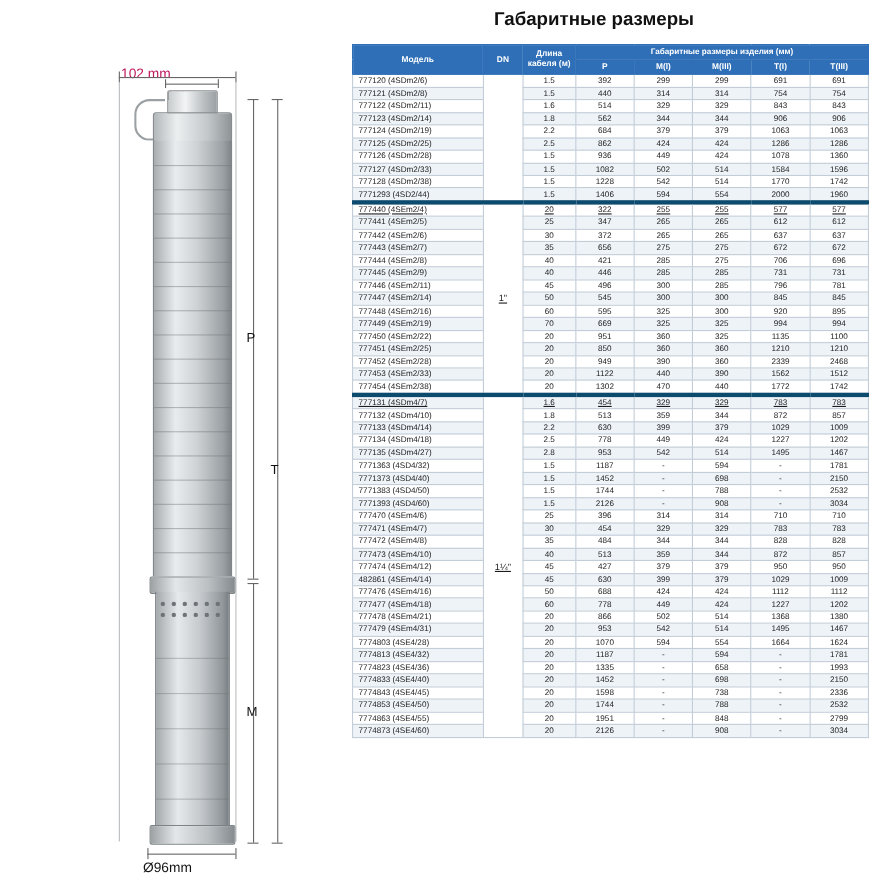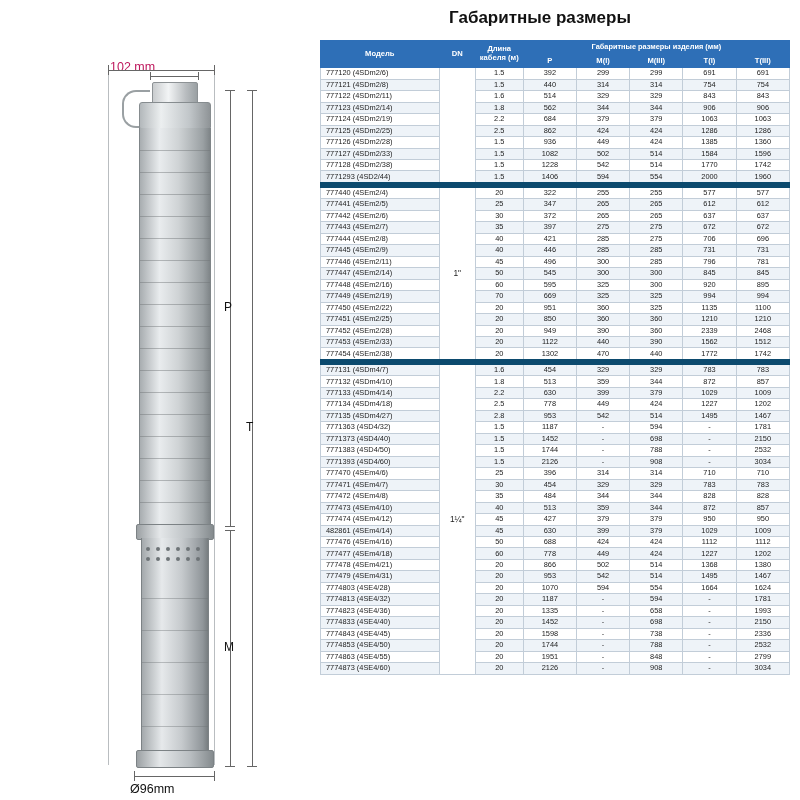--- a/index.html
+++ b/index.html
@@ -84,21 +84,21 @@
   }
   thead th.grp{font-size:7.4px;}
   tbody td{
     border:1px solid #c2cdd8;padding:1.1px 2px;text-align:center;
     color:#1c1c1c;line-height:1.12;white-space:nowrap;
   }
   tbody tr:nth-child(odd){background:#ffffff;}
   tbody tr:nth-child(even){background:#eef3f8;}
   td.model{text-align:left;padding-left:5px;}
   td.dn{background:#ffffff !important;font-size:8.4px;}
-  .sep td{border-top:6px solid #0c4a6e;}
+  .sep td{border-top:4px solid #0c4a6e;text-decoration:underline;}
 </style>
 </head>
 <body>
 
 <div class="page-title">Габаритные размеры</div>
 
 <div class="drawing">
 
   <div class="dim-top-label">102 mm</div>
   <div class="hline" style="left:108px;top:40px;width:106px;"></div>
@@ -251,21 +251,21 @@
           <td>424</td>
           <td>1286</td>
           <td>1286</td>
         </tr>
         <tr>
           <td class="model">777126 (4SDm2/28)</td>
           <td>1.5</td>
           <td>936</td>
           <td>449</td>
           <td>424</td>
-          <td>1385</td>
+          <td>1078</td>
           <td>1360</td>
         </tr>
         <tr>
           <td class="model">777127 (4SDm2/33)</td>
           <td>1.5</td>
           <td>1082</td>
           <td>502</td>
           <td>514</td>
           <td>1584</td>
           <td>1596</td>
@@ -312,21 +312,21 @@
           <td>30</td>
           <td>372</td>
           <td>265</td>
           <td>265</td>
           <td>637</td>
           <td>637</td>
         </tr>
         <tr>
           <td class="model">777443 (4SEm2/7)</td>
           <td>35</td>
-          <td>397</td>
+          <td>656</td>
           <td>275</td>
           <td>275</td>
           <td>672</td>
           <td>672</td>
         </tr>
         <tr>
           <td class="model">777444 (4SEm2/8)</td>
           <td>40</td>
           <td>421</td>
           <td>285</td>

